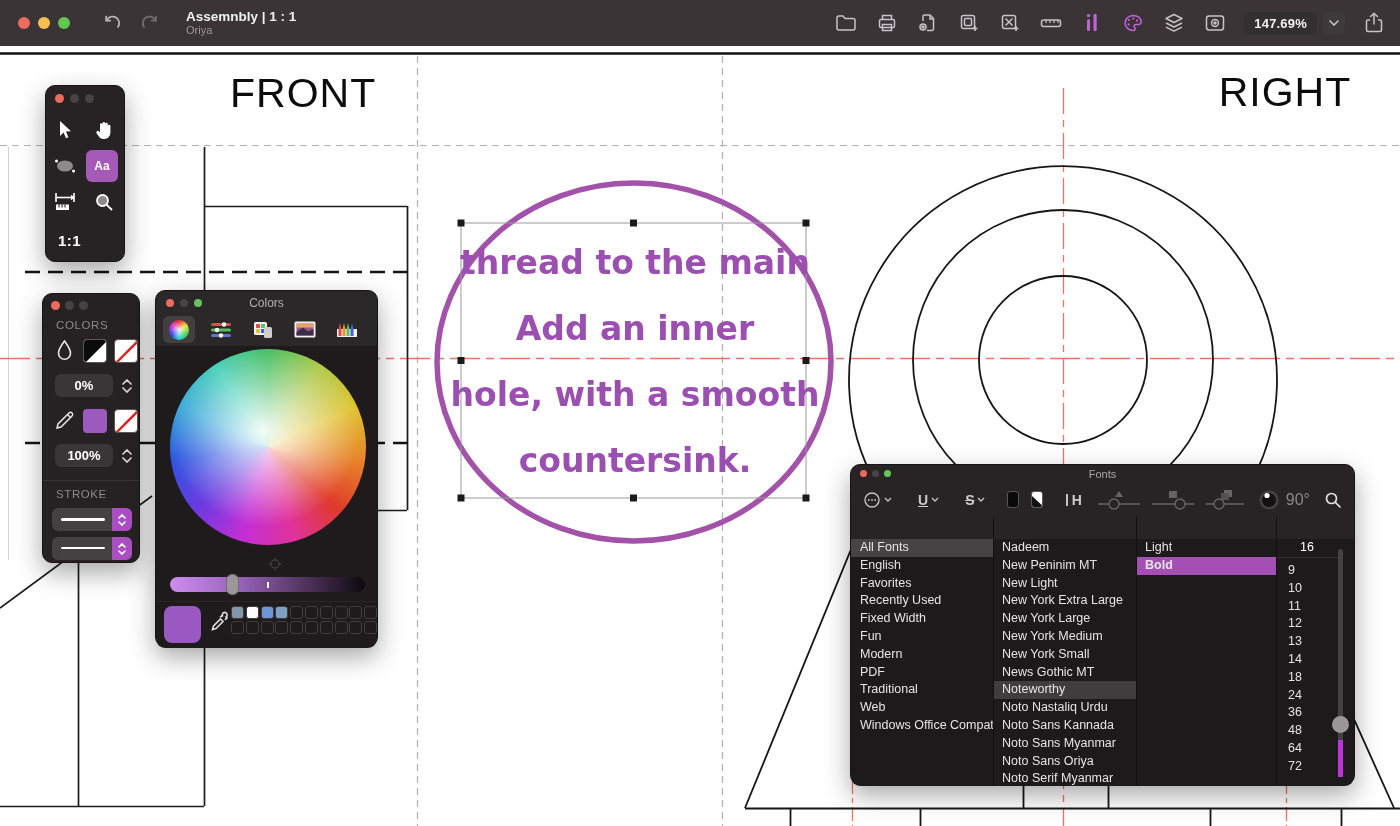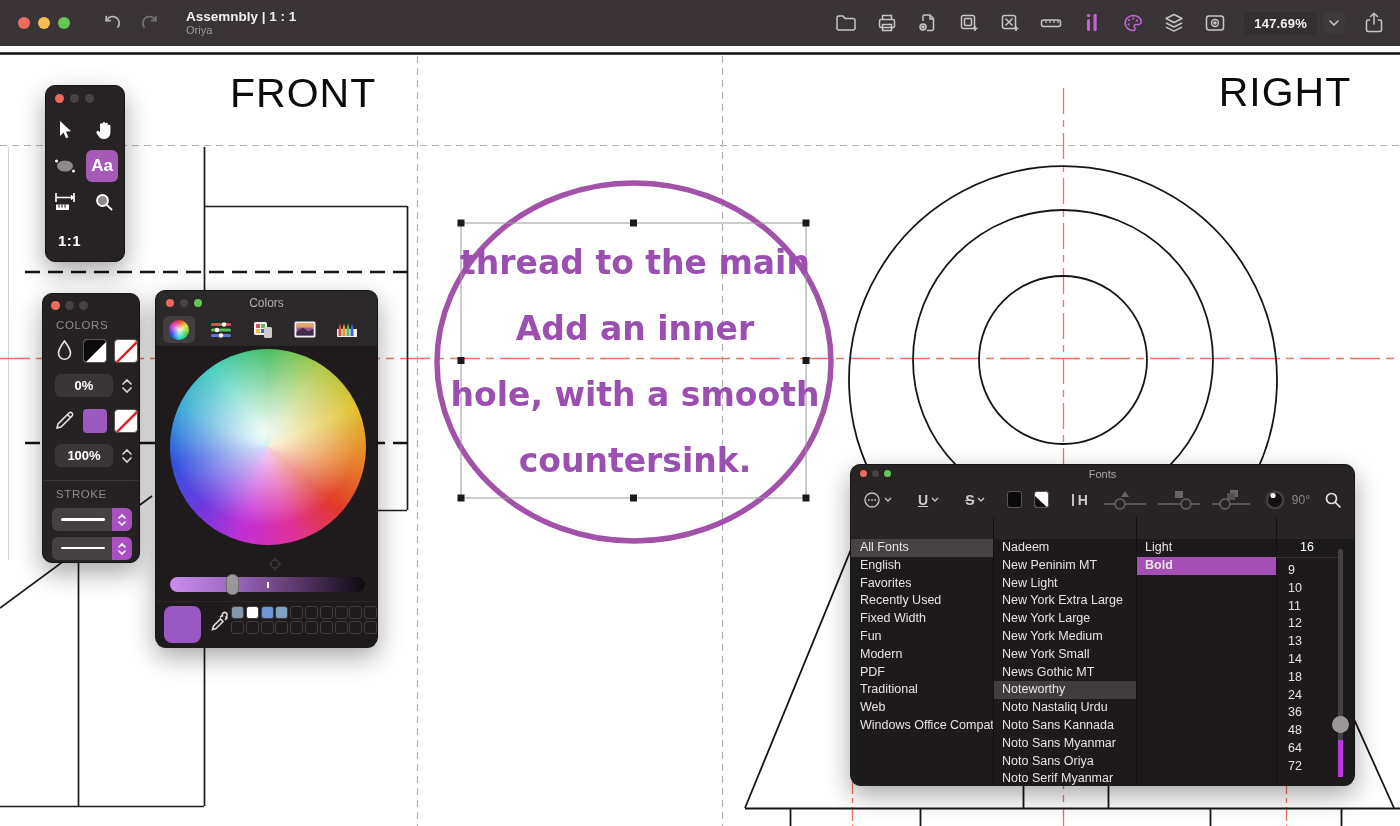--- a/index.html
+++ b/index.html
@@ -42,21 +42,21 @@
   .pdots { position:absolute; display:flex; gap:6px; }
   .pdot { width:8px; height:8px; border-radius:50%; background:#474243; }
   .pdot.r { background:#ec6a5e; } .pdot.g { background:#67c45c; }
 
   
   #tools-palette { left:45px; top:85px; width:80px; height:177px; }
   #tools-palette .pdots { left:9px; top:8px; }
   .toolcell { position:absolute; width:32px; height:32px; display:flex;
     align-items:center; justify-content:center; border-radius:6px; }
   .toolcell.sel { background:#a55ab8; }
-  .aa-label { color:#fff; font-size:17px; font-weight:bold; }
+  .aa-label { color:#fff; font-size:12px; font-weight:bold; }
   .scale-label { position:absolute; left:12px; top:146px; color:#fff;
     font-size:15px; font-weight:bold; letter-spacing:.5px; }
 
   
   #colors-panel { left:42px; top:293px; width:98px; height:270px; background:#262223; }
   #colors-panel .pdots { left:8px; top:7px; gap:5px; }
   .sec-label { position:absolute; left:13px; color:#8e898a; font-size:11.5px;
     letter-spacing:.6px; }
   .swatch { position:absolute; width:24px; height:24px; border-radius:4px;
     border:1px solid #595455; overflow:hidden; background:#fff; }
@@ -626,21 +626,21 @@
           <circle cx="15" cy="15" r="5" fill="#282425"></circle>
       </svg>
     </div>
     <div class="fw-item" style="margin-right:6px">
       <svg class="icon" width="22" height="22" viewBox="0 0 22 22">
         <circle cx="11" cy="11" r="9.5" fill="#454142"></circle>
           <circle cx="11" cy="11" r="7" fill="#141112"></circle>
         <circle cx="9" cy="6.5" r="2.6" fill="#fff"></circle>
       </svg>
     </div>
-    <span style="font-size:12px;color:#8b8687;margin-right:14px">90°</span>
+    <span style="font-size:16px;color:#8b8687;margin-right:14px">90°</span>
     <span>
       <svg class="icon" width="18" height="18" viewBox="0 0 18 18" fill="none" stroke="#e4e1e2" stroke-width="1.7">
         <circle cx="7.5" cy="7.5" r="5"></circle>
           <path d="M11.5,11.5 L16,16" stroke-linecap="round"></path>
       </svg>
     </span>
   </div>
 
 
   <div class="fw-list">

